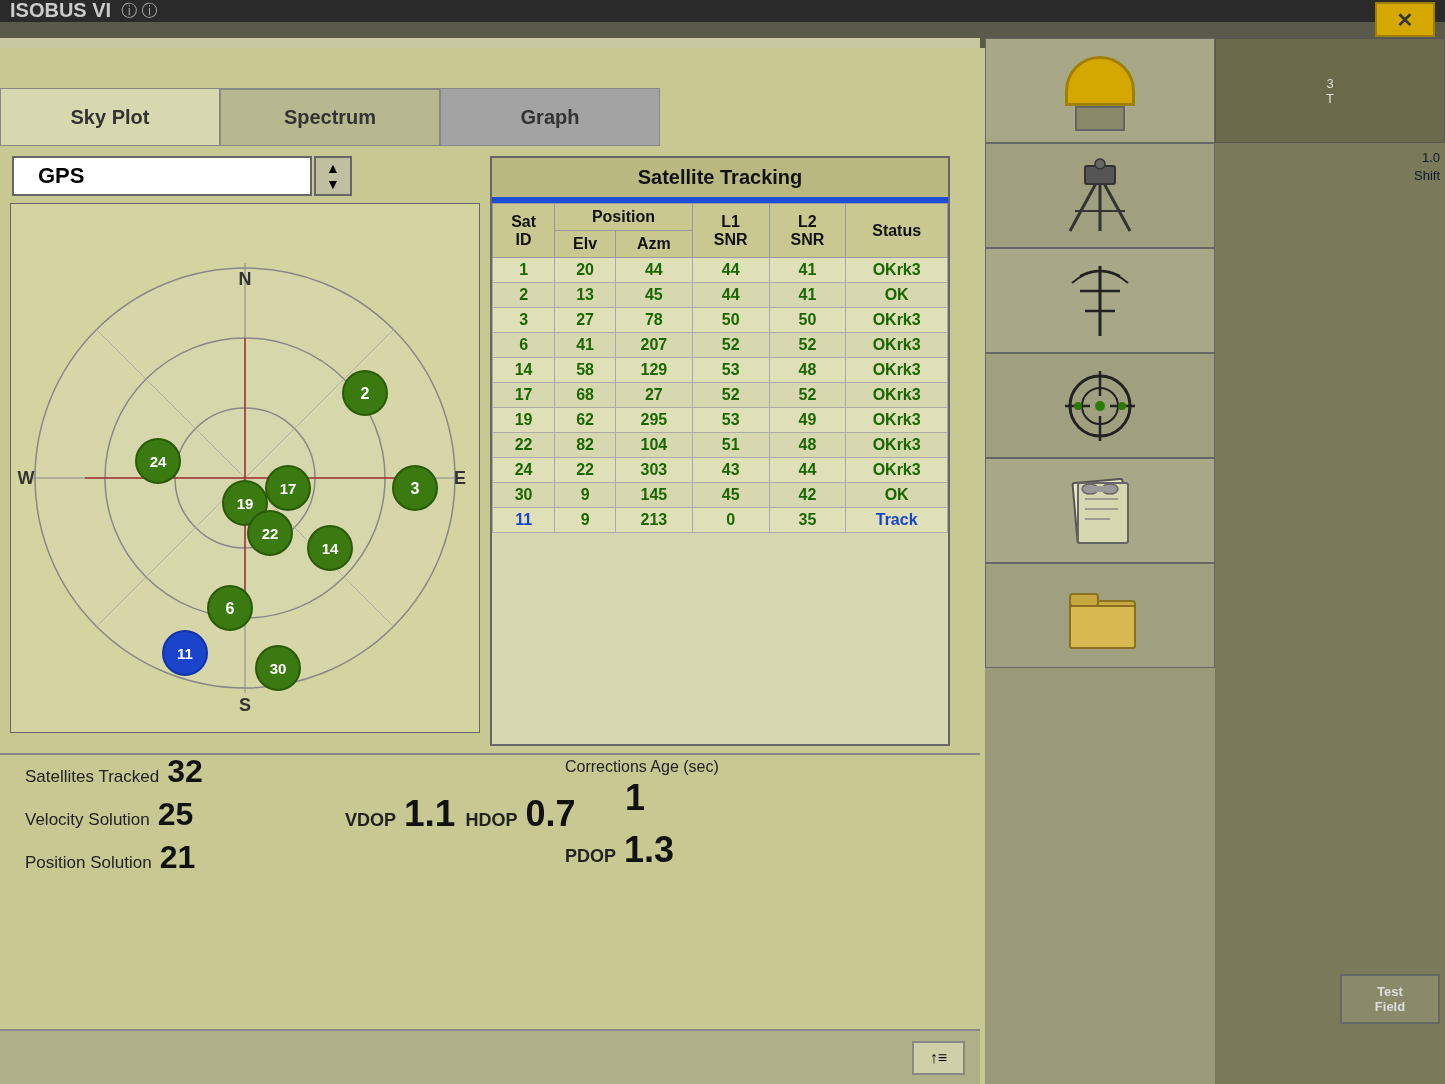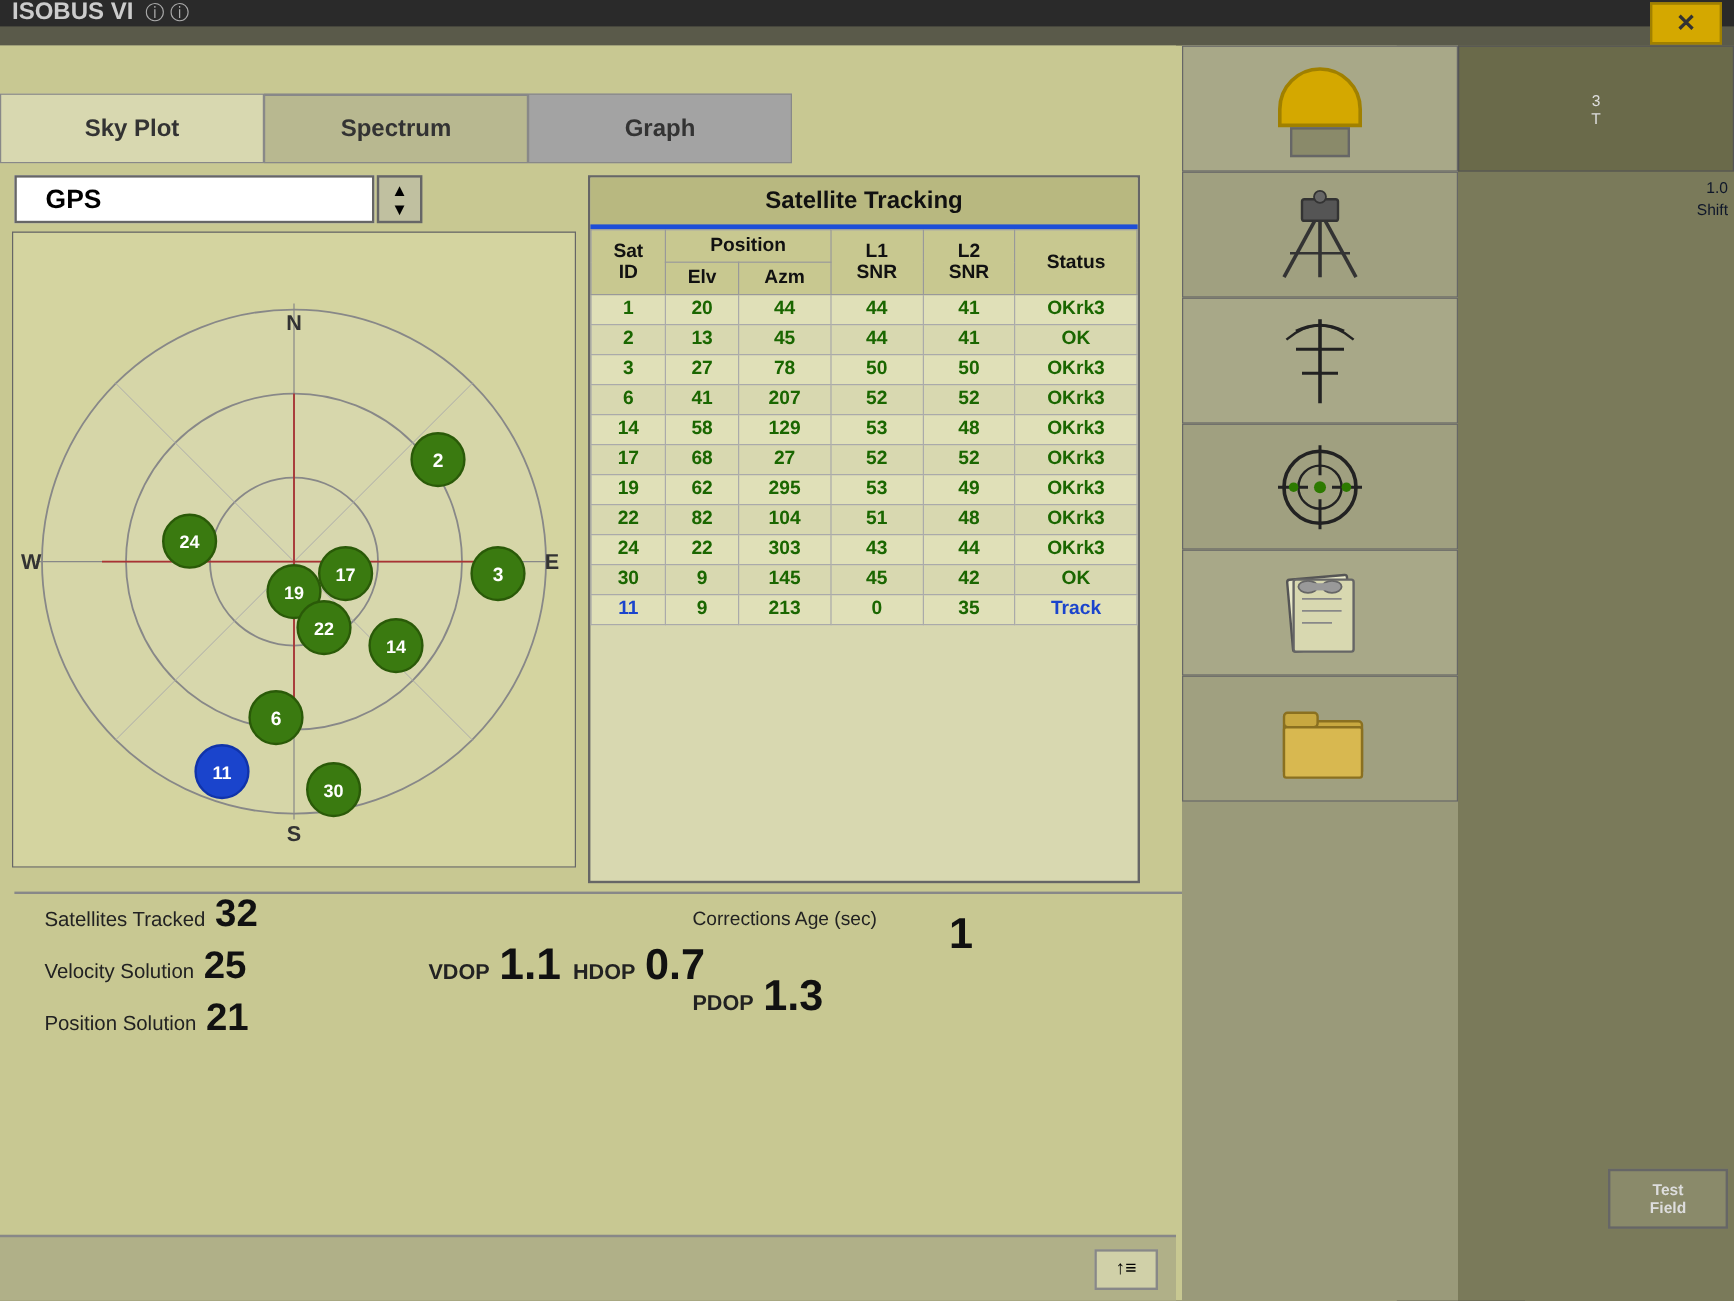--- a/index.html
+++ b/index.html
@@ -94,21 +94,21 @@
       border: 2px solid #666;
     }
 
     .sat-table-title {
       background: #b8b880;
       text-align: center;
       font-size: 20px;
       font-weight: bold;
       padding: 8px;
       color: #111;
-      border-bottom: 4px solid #1d4ed8;
+      border-bottom: 6px solid #1d4ed8;
     }
 
     .sat-table {
       width: 100%;
       border-collapse: collapse;
       font-size: 16px;
     }
 
     .sat-table th {
       background: #c8c890;
@@ -205,21 +205,21 @@
   <div style="position:absolute;right:10px;top:2px;width:60px;height:35px;background:#d4a800;border:2px solid #a08000;display:flex;align-items:center;justify-content:center;cursor:pointer;">
     <span style="color:#333;font-size:20px;font-weight:bold;">✕</span>
   </div>
 </div>
 
 <div class="title-bar">
   <span class="title-text">StarFire 7500 - Satellites</span>
   <span class="serial-number">190454</span>
 </div>
 
-<div style="position:absolute;top:38px;left:0;width:1164px;bottom:0;background:#c8c892;">
+<div style="position:absolute;top:48px;left:0;width:1164px;bottom:0;background:#c8c892;">
 
   <div class="tabs-row">
     <div class="tab tab-sky">
       <span>Sky Plot</span>
     </div>
     <div class="tab tab-spectrum">
       <span>Spectrum</span>
     </div>
     <div class="tab tab-graph">
       <span>Graph</span>
@@ -393,21 +393,21 @@
       <td>9</td>
       <td>213</td>
       <td>0</td>
       <td>35</td>
       <td class="status-track">Track</td>
     </tr>
         </tbody>
     </table>
   </div>
 
-  <div style="position:absolute;top:705px;left:0;width:980px;height:120px;background:#c8c892;border-top:2px solid #888;display:flex;align-items:center;padding:10px 25px;gap:0;margin-left:12px;">
+  <div style="position:absolute;top:705px;left:0;width:980px;height:120px;background:#c8c892;border-top:2px solid #888;display:flex;align-items:center;padding:10px 25px;gap:0;">
 
     <div style="display:flex;flex-direction:column;gap:6px;width:320px;">
       <div class="stat-item">
         <span class="stat-label">Satellites Tracked</span>
         <span class="stat-value-large">32</span>
       </div>
       <div class="stat-item">
         <span class="stat-label">Velocity Solution</span>
         <span class="stat-value-large">25</span>
       </div>
@@ -422,21 +422,21 @@
         <span class="stat-label" style="font-size:18px;font-weight:bold;">VDOP</span>
         <span style="font-size:37px;font-weight:bold;color:#111;">1.1</span>
       </div>
       <div class="stat-item">
         <span class="stat-label" style="font-size:18px;font-weight:bold;">HDOP</span>
         <span style="font-size:36px;font-weight:bold;color:#111;">0.7</span>
       </div>
     </div>
 
     <div style="display:flex;flex-direction:column;gap:10px;width:250px;">
-      <div style="display:flex;align-items:flex-start;">
+      <div style="display:flex;flex-direction:column;align-items:flex-start;">
         <span class="stat-label" style="font-size:16px;line-height:1.2;">Corrections Age (sec)</span>
         <span style="font-size:36px;font-weight:bold;color:#111;margin-left:60px;">1</span>
       </div>
       <div class="stat-item">
         <span class="stat-label" style="font-size:18px;font-weight:bold;">PDOP</span>
         <span style="font-size:36px;font-weight:bold;color:#111;">1.3</span>
       </div>
     </div>
   </div>
 

